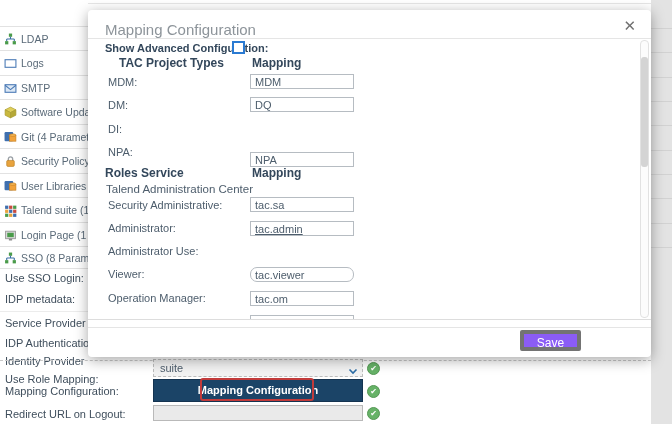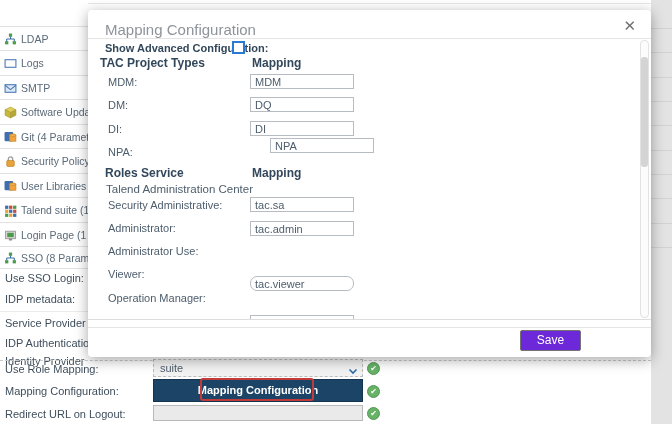--- a/index.html
+++ b/index.html
@@ -39,21 +39,21 @@
   .m-adv{position:absolute;left:17px;top:4px;font-size:11px;font-weight:600;color:#33475b;line-height:13px;}
   .m-chk{position:absolute;left:144px;top:3px;width:13px;height:13px;border:2px solid #2a7ad2;background:#fff;cursor:pointer;}
   .m-hdr{position:absolute;font-size:12px;font-weight:bold;color:#33475b;line-height:13px;}
   .m-sub{position:absolute;left:18px;font-size:11.5px;color:#4d5d6c;line-height:13px;}
   .m-lbl{position:absolute;left:20px;font-size:11px;color:#4d5d6c;line-height:13px;}
   .m-input{position:absolute;left:162px;width:104px;height:15px;border:1px solid #b6bcc2;background:#fff;
            font-family:"Liberation Sans",sans-serif;font-size:11px;color:#4d5d6c;padding:0 4px;}
   .m-scroll{position:absolute;left:552px;top:30px;width:9px;height:278px;background:#fcfcfc;
             border:1px solid #e2e2e2;border-radius:4px;}
   .m-thumb{position:absolute;left:0px;top:16px;width:7px;height:110px;background:#d4d4d4;border-radius:3px;cursor:pointer;}
-  .btn{position:absolute;width:61px;height:21px;background:#6d28d9;border:1px solid #737373;border-radius:2px;
+  .btn{position:absolute;width:61px;height:21px;background:#8b5cf6;border:4px solid #737373;border-radius:2px;
        color:#fff;font-size:12px;text-align:center;line-height:19px;cursor:pointer;}
 </style>
 </head>
 <body>
 
 <div class="stage">
 
   <div class="hline" style="left:88px;top:3px;width:584px;"></div>
 
   <div class="rightcol">
@@ -159,21 +159,21 @@
     <div class="p-label" style="top:256px">Use SSO Login:</div>
     <div class="p-label" style="top:277px">IDP metadata:</div>
     <div class="sb-divider" style="top:295px;border-top-color:#ececec"></div>
     <div class="p-label" style="top:301px">Service Provider En</div>
     <div class="p-label" style="top:321px">IDP Authentication</div>
     <div class="p-label" style="top:339px">Identity Provider Co</div>
   </div>
 
   <div class="dashline" style="left:0;top:360px;width:651px;"></div>
 
-  <div class="form-label" style="top:362px">Use Role Mapping:</div>
+  <div class="form-label" style="top:372px">Use Role Mapping:</div>
   <div class="select" style="top:359px">
     <span>suite</span>
     <span class="chev"><svg width="10" height="9" viewBox="0 0 10 9">
           <path d="M1.5 2.5 L5 6 L8.5 2.5" stroke="#2a6ca5" fill="none" stroke-width="1.6"></path>
         </svg></span>
   </div>
   <div class="check" style="top:362px"></div>
 
   <div class="form-label" style="top:384px">Mapping Configuration:</div>
   <div class="navy-btn" style="top:379px;height:23px;line-height:21px;">Mapping Configuration</div>
@@ -186,44 +186,44 @@
 
   <div class="modal">
     <div class="m-title">Mapping Configuration</div>
     <div class="m-close">✕</div>
     <div class="m-hdiv" style="top:28px"></div>
 
     <div class="m-content">
       <div class="m-adv">Show Advanced Configuration:</div>
       <div class="m-chk"></div>
 
-      <div class="m-hdr" style="left:12px;top:19px">TAC Project Types</div>
+      <div class="m-hdr" style="left:31px;top:19px">TAC Project Types</div>
       <div class="m-hdr" style="left:164px;top:19px">Mapping</div>
 
       <div class="m-lbl" style="top:38px">MDM:</div>
       <input class="m-input" style="top: 36px;" value="MDM">
       <div class="m-lbl" style="top:61px">DM:</div>
       <input class="m-input" style="top: 59px;" value="DQ">
       <div class="m-lbl" style="top:85px">DI:</div>
-      <input class="m-input" style="top: 83px;" value="DI">
       <div class="m-lbl" style="top:108px">NPA:</div>
-      <input class="m-input" style="top: 100px; margin-left: 20px;" value="NPA">
+      <input class="m-input" style="top: 114px;" value="NPA">
 
       <div class="m-hdr" style="left:17px;top:129px">Roles Service</div>
       <div class="m-hdr" style="left:164px;top:129px">Mapping</div>
       <div class="m-sub" style="top:145px">Talend Administration Center</div>
 
       <div class="m-lbl" style="top:161px">Security Administrative:</div>
       <input class="m-input" style="top: 159px;" value="tac.sa">
       <div class="m-lbl" style="top:184px">Administrator:</div>
-      <input class="m-input" style="top: 183px;" value="tac.admin">
+      <input class="m-input" style="top: 183px; text-decoration: underline;" value="tac.admin">
       <div class="m-lbl" style="top:207px">Administrator Use:</div>
       <div class="m-lbl" style="top:230px">Viewer:</div>
-      <input class="m-input" style="top: 238px; border-radius: 7px;" value="tac.viewer">
+      <input class="m-input" style="top: 229px; border-radius: 7px;" value="tac.viewer">
       <div class="m-lbl" style="top:254px">Operation Manager:</div>
+      <input class="m-input" style="top: 253px;" value="tac.om">
       <input class="m-input" style="top: 277px;">
     </div>
 
     <div class="m-scroll">
       <div class="m-thumb"></div>
     </div>
 
     <div class="m-hdiv" style="top:317px"></div>
     <div class="btn" style="left:432px;top:320px">Save</div>
   </div>

